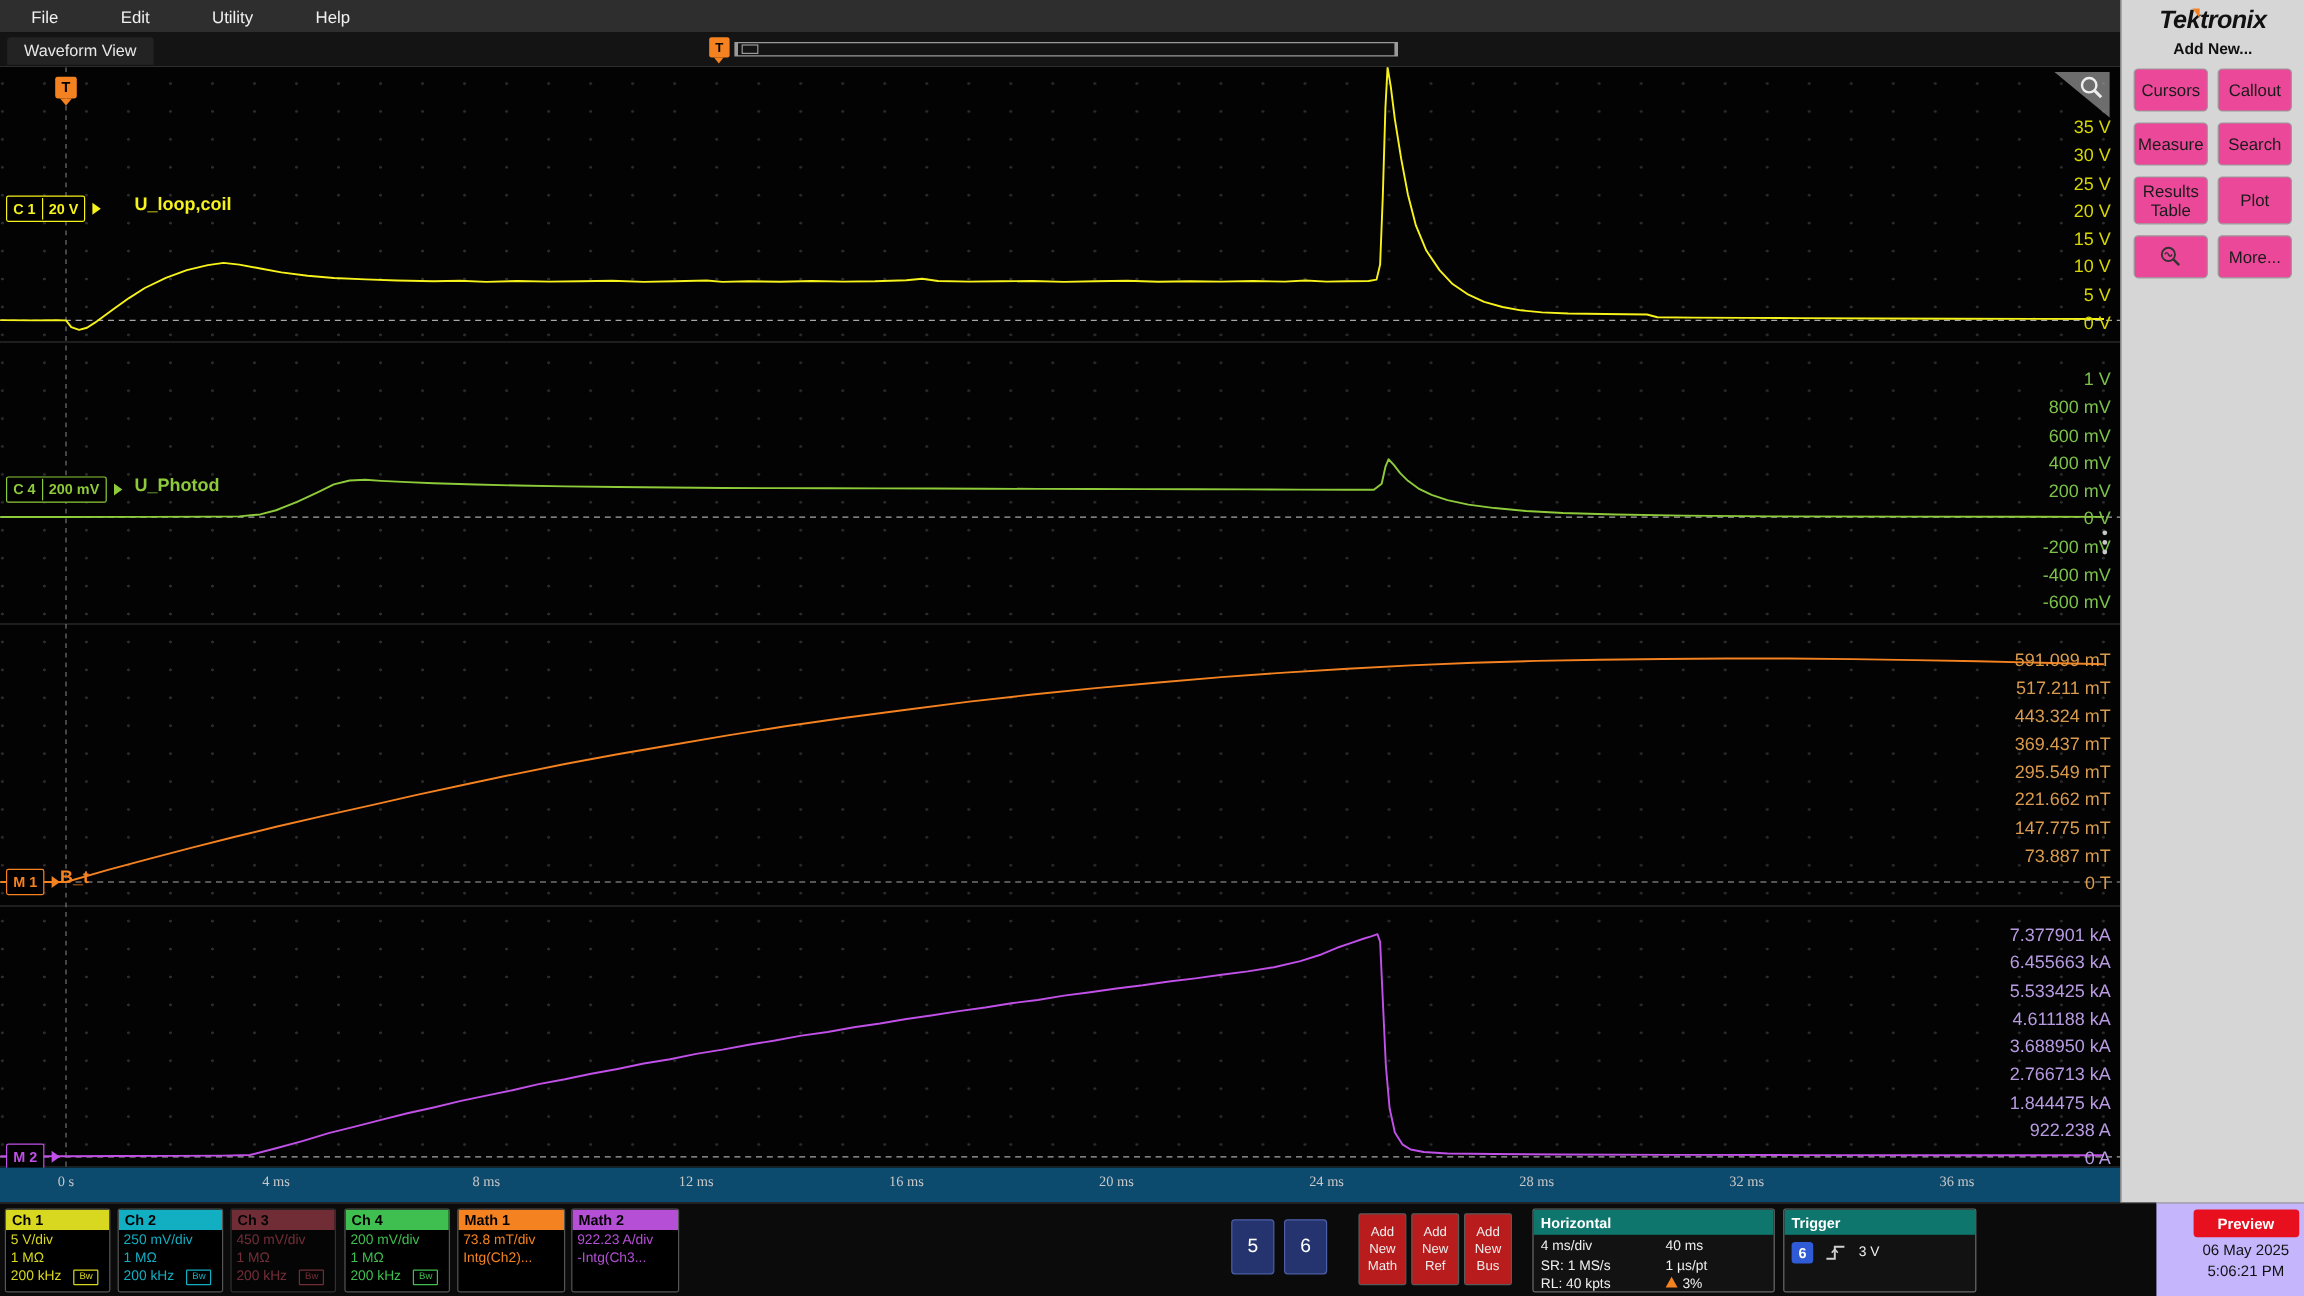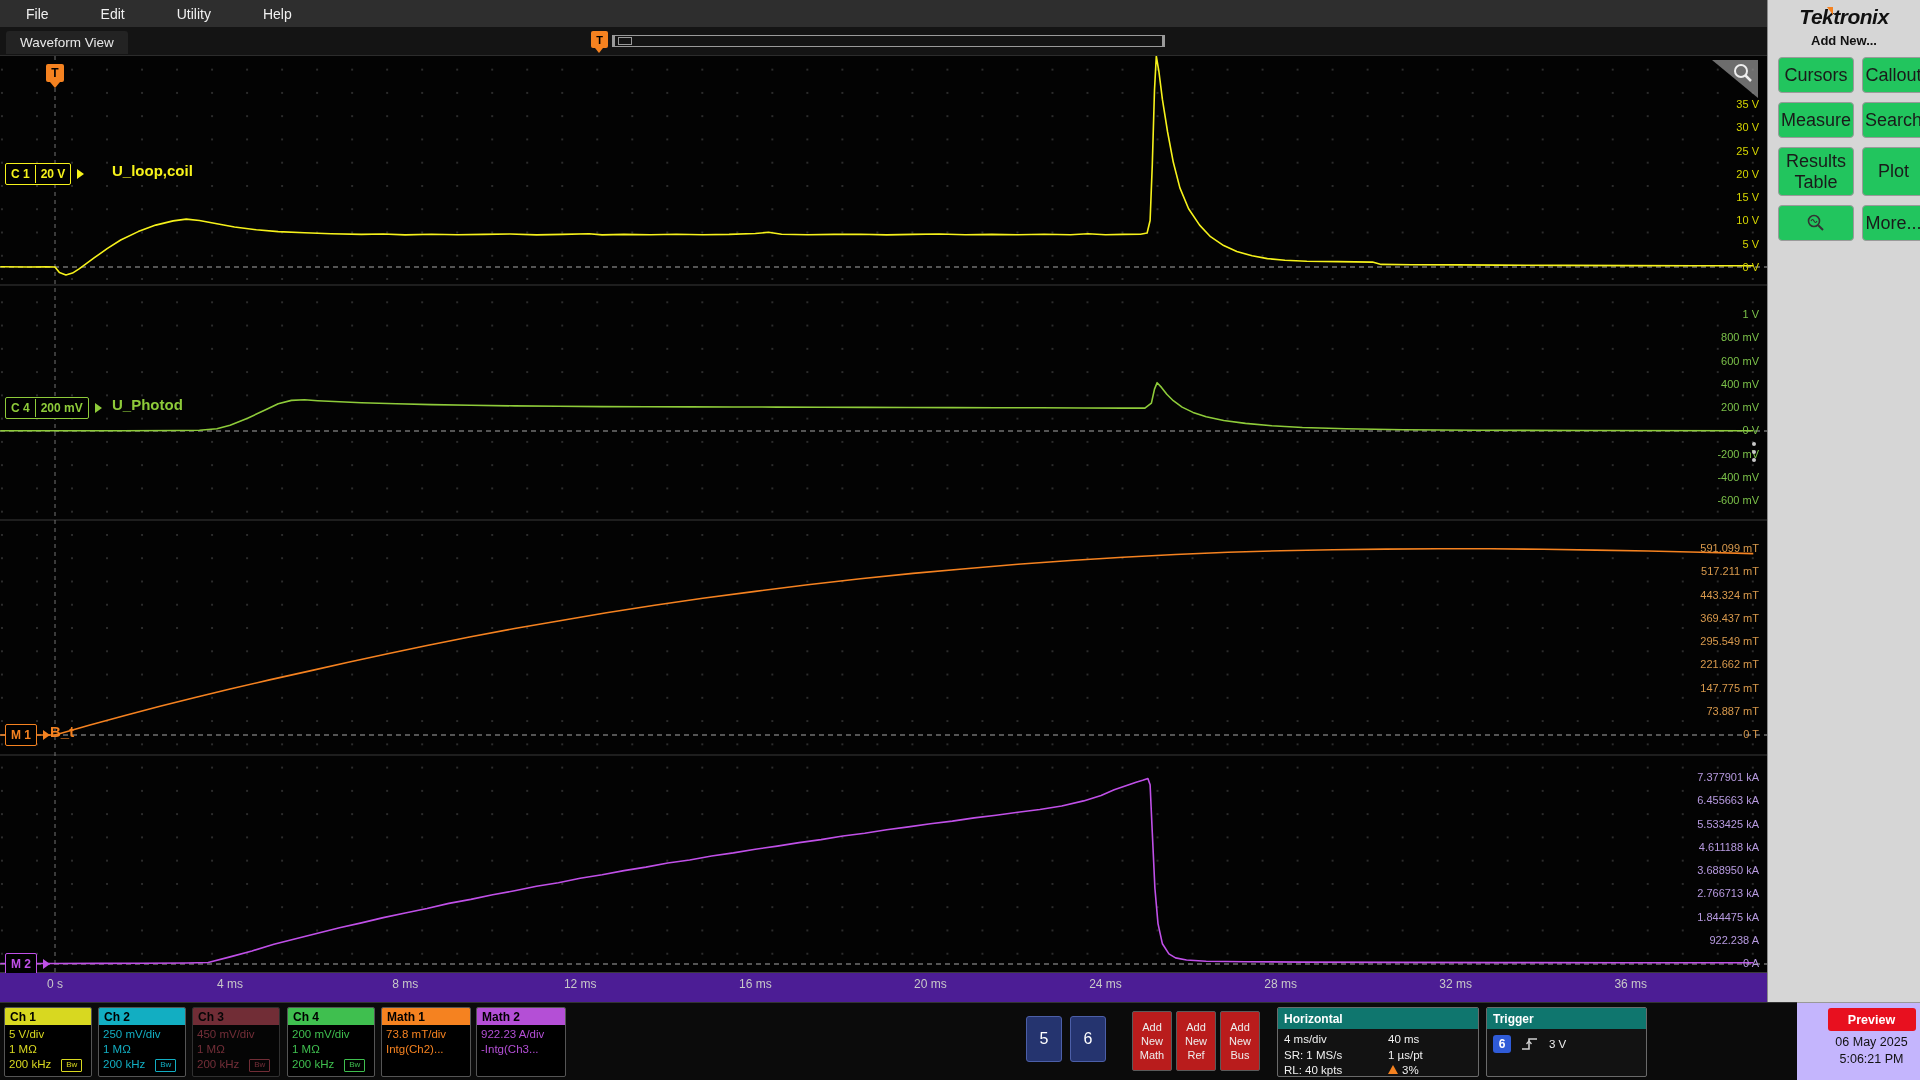--- a/index.html
+++ b/index.html
@@ -24,21 +24,21 @@
   .record-bar{position:absolute;left:612px;top:8px;width:553px;height:12px;border:1px solid #9a9a9a;
               border-left-width:3px;border-right-width:3px;box-sizing:border-box;}
   .record-exp{position:absolute;left:3px;top:1px;width:12px;height:6px;border:1px solid #9a9a9a;}
 
   
   .plot{position:absolute;left:0;top:56px;width:1767px;height:917px;background:#030303;
         background-image:radial-gradient(circle,#2c2c2c 1px,transparent 1.4px);
         background-size:35.02px 23.27px;background-position:19.5px 2px;}
   .plot svg{position:absolute;left:0;top:0;}
   .plot-overlay{position:absolute;left:0;top:0;width:100%;height:100%;pointer-events:none;}
-  .axis-label{position:absolute;right:8px;font-size:11px;white-space:nowrap;text-align:right;}
+  .axis-label{position:absolute;right:8px;font-size:15px;white-space:nowrap;text-align:right;}
   .wbadge{position:absolute;display:inline-flex;align-items:center;height:22px;background:#000;
           border:1px solid currentColor;font-size:12px;font-weight:bold;pointer-events:auto;
           box-sizing:border-box;border-radius:2px;}
   .wbadge .nm{padding:2px 5px;}
   .wbadge .sc{padding:2px 5px;border-left:1px solid currentColor;}
   .wbadge .arrow{width:0;height:0;border-top:5px solid transparent;border-bottom:5px solid transparent;
           border-left:7px solid currentColor;margin-right:-7px;transform:translateX(7px);}
   .wlabel{position:absolute;font-size:15px;font-weight:bold;pointer-events:auto;}
   .tflag{position:absolute;left:46px;top:8px;width:18px;height:18px;background:#f58220;color:#000;
          font-size:12px;font-weight:bold;display:flex;align-items:center;justify-content:center;
@@ -46,21 +46,21 @@
   .tflag::after{content:'';position:absolute;left:4px;top:18px;border:5px solid transparent;
          border-top:6px solid #f58220;}
   .corner-zoom{position:absolute;left:1712px;top:4px;width:0;height:0;pointer-events:auto;
          border-top:38px solid rgba(145,145,145,0.75);border-left:46px solid transparent;}
   .corner-zoom svg{position:absolute;left:-26px;top:-36px;}
   .grab-handle{position:absolute;left:1752px;top:438px;color:#c8c8c8;font-size:22px;line-height:9px;
          letter-spacing:0;pointer-events:auto;}
   .grab-handle div{width:4px;height:4px;background:#c8c8c8;border-radius:50%;margin:4px 0;}
 
   
-  .xaxis{position:absolute;left:0;top:973px;width:1767px;height:29px;background:#4c1d95;}
+  .xaxis{position:absolute;left:0;top:973px;width:1767px;height:29px;background:#0c4a6e;font-family:Liberation Serif, serif;}
   .xaxis span{position:absolute;top:4px;transform:translateX(-50%);color:#c8c8c8;font-size:12px;}
 
   
   .bbar{position:absolute;left:0;top:1002px;width:1797px;height:78px;background:#0b0b0b;
         border-top:1px solid #333;box-sizing:border-box;}
   .chbadge{position:absolute;top:4px;width:88px;height:70px;background:#000;border:1px solid #555;
         box-sizing:border-box;border-radius:2px;overflow:hidden;}
   .chbadge .hd{height:17px;font-size:12px;font-weight:bold;color:#000;display:flex;align-items:center;
         padding-left:5px;}
   .chbadge .bd{padding:2px 4px;font-size:11.5px;line-height:1.32;}
@@ -94,22 +94,22 @@
   
   .rpanel{position:absolute;left:1767px;top:0;width:153px;height:1002px;background:#d6d6d6;
         border-left:1px solid #8a8a8a;box-sizing:border-box;}
   .logo{margin-top:5px;text-align:center;font-size:21px;font-weight:bold;color:#111;
         letter-spacing:-0.5px;font-style:italic;}
   .logo .k{position:relative;}
   .logo .k::after{content:'';position:absolute;right:0px;top:2px;border-left:6px solid transparent;
         border-top:8px solid #f58220;}
   .rp-heading{margin-top:4px;text-align:center;font-size:13px;font-weight:bold;color:#111;}
   .rbtns{display:grid;grid-template-columns:1fr 1fr;gap:9px 8px;padding:9px 10px;}
-  .rbtn{background:#22c55e;border:1px solid #9a9a9a;border-radius:4px;min-height:28px;
-        font-size:18px;color:#1a1a1a;display:flex;align-items:center;justify-content:center;
+  .rbtn{background:#ec4899;border:1px solid #9a9a9a;border-radius:4px;min-height:28px;
+        font-size:14px;color:#1a1a1a;display:flex;align-items:center;justify-content:center;
         text-align:center;padding:3px 2px;line-height:1.15;}
 </style>
 </head>
 <body>
 
 <div class="app">
 
   <div class="menu-bar" id="menu-items">
       <div class="menu-item">File</div>
       <div class="menu-item">Edit</div>

